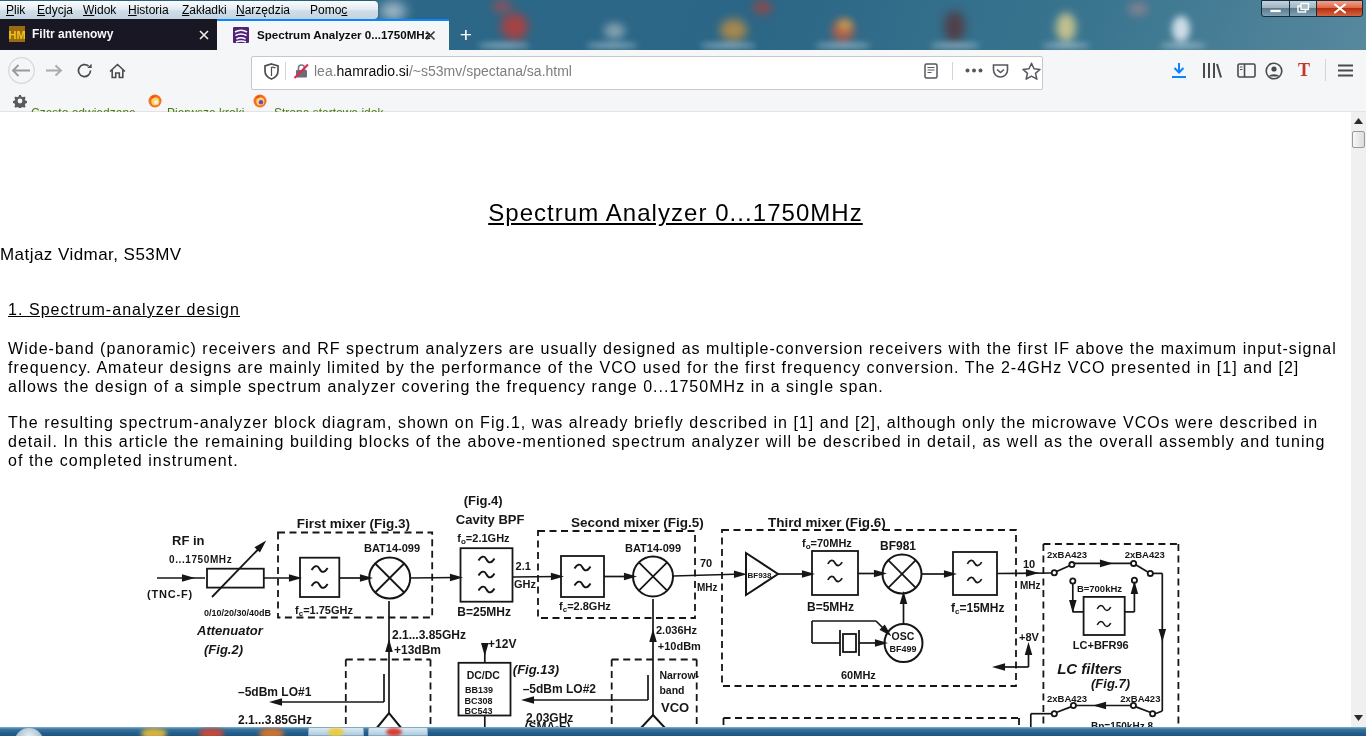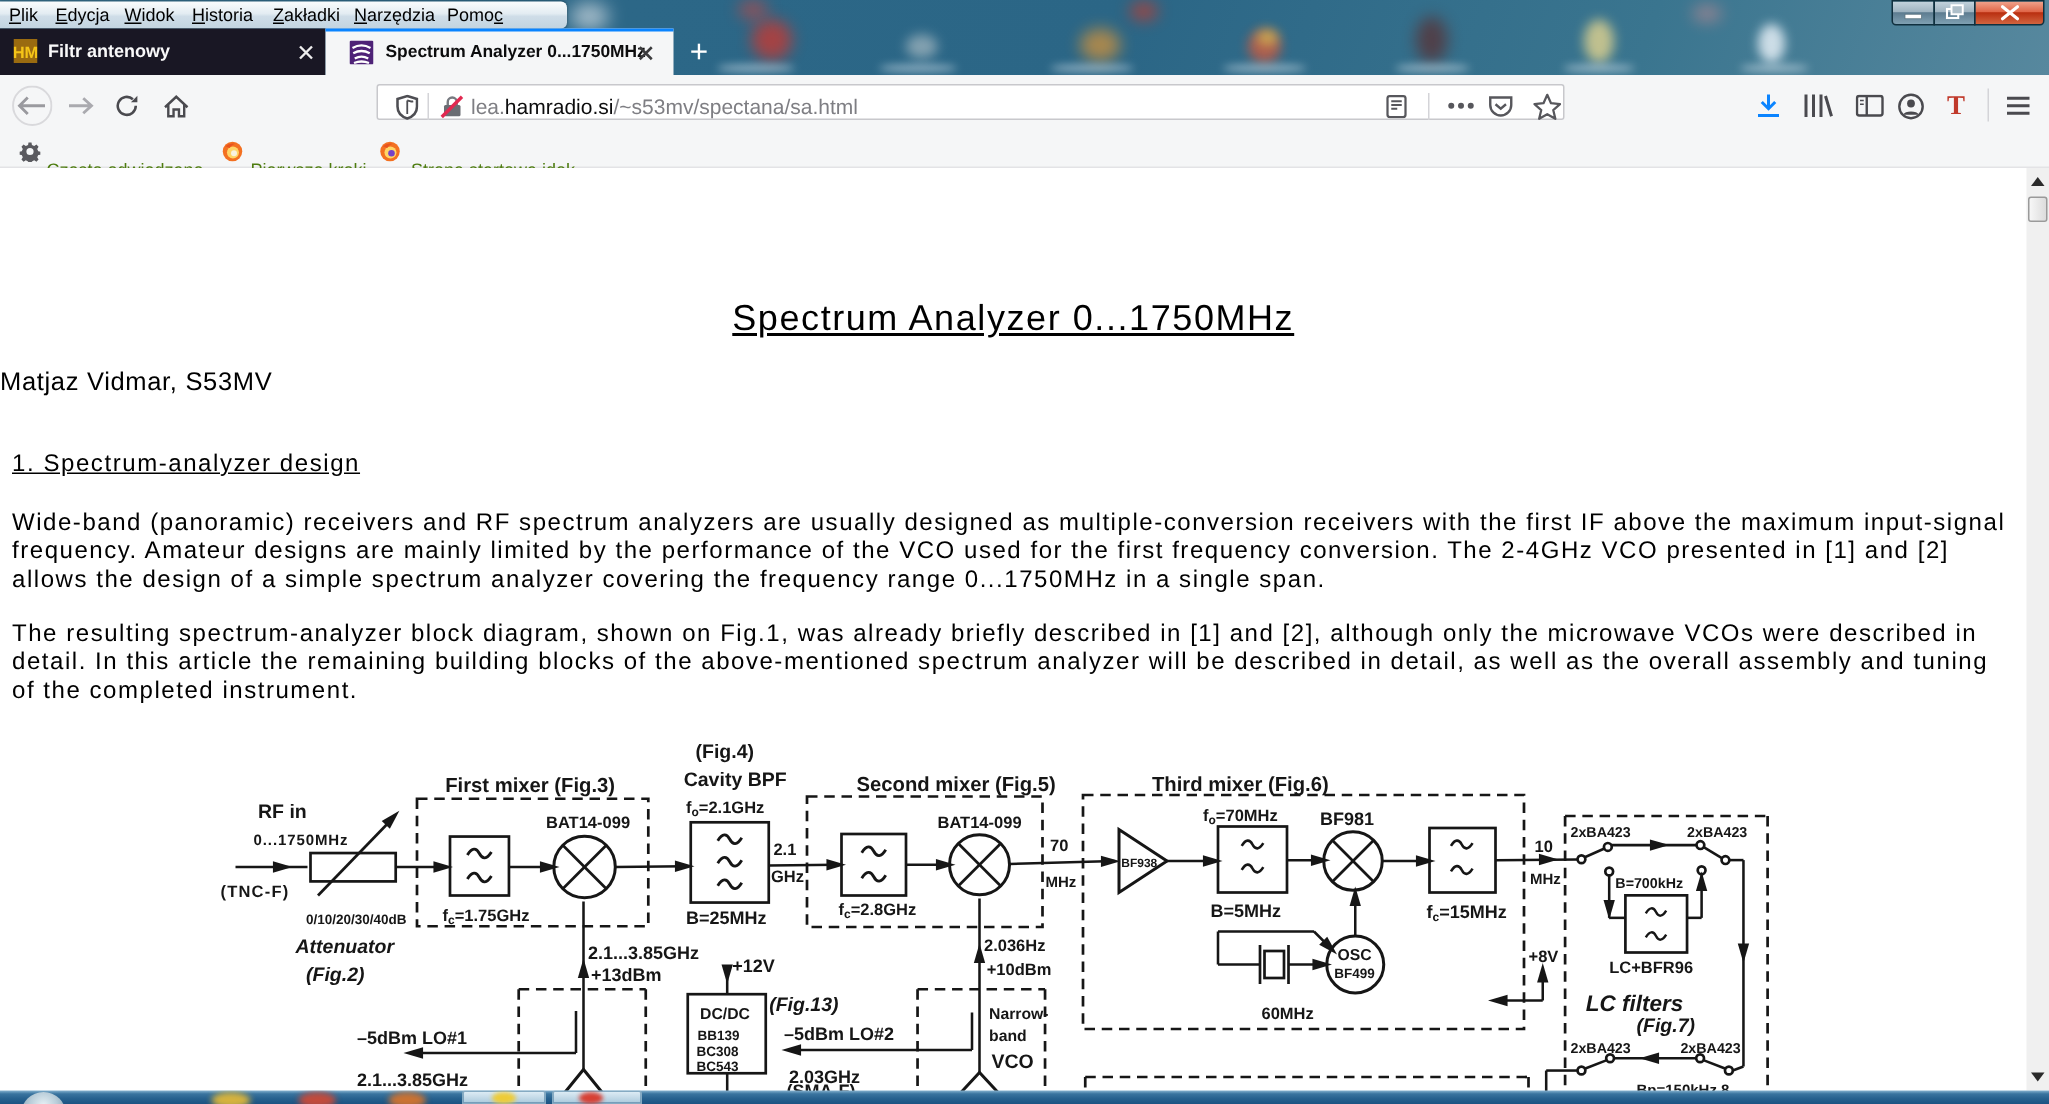--- a/index.html
+++ b/index.html
@@ -14,21 +14,21 @@
 
 #winbtns{left:1261px;top:0;width:102px;height:17px;}
 .wb{position:absolute;top:0;height:17px;border:1px solid #10303f;box-sizing:border-box;}
 
 #tab1{left:0;top:19px;width:217px;height:35px;background:#191724;color:#f9f9fa;}
 #tab2{left:217px;top:19px;width:232px;height:31px;background:#f5f6f7;border-top:2.5px solid #0a84ff;box-sizing:border-box;color:#0c0c0d;}
 .tabtxt{position:absolute;top:8px;font-size:12px;white-space:nowrap;font-weight:bold;}
 #plus{left:454px;top:24px;width:24px;height:24px;color:#fff;font-size:21px;font-weight:400;text-align:center;line-height:22px;}
 
 #toolbar{left:0;top:50px;width:1366px;height:40px;background:#f5f6f7;}
-#urlbar{position:absolute;left:251px;top:6px;width:792px;height:24px;background:#fff;border:1px solid #c8c8cc;border-radius:2px;box-sizing:border-box;}
+#urlbar{position:absolute;left:251px;top:6px;width:792px;height:34px;background:#fff;border:1px solid #c8c8cc;border-radius:2px;box-sizing:border-box;}
 #urltext{position:absolute;left:62px;top:6px;font-size:14px;color:#0c0c0d;white-space:pre;}
 #urltext .dim{color:#7e7e83;}
 
 #bookbar{left:0;top:90px;width:1366px;height:22px;background:#f5f6f7;border-bottom:1px solid #e3e3e6;box-sizing:border-box;}
 .bm{position:absolute;top:16px;font-size:12px;color:#4d7c0f;white-space:nowrap;}
 
 #content{left:0;top:112px;width:1351px;height:615px;background:#fff;color:#000;}
 #navlinks{position:absolute;left:0;top:13px;width:1351px;height:20px;font-size:16px;letter-spacing:0.55px;}
 #navlinks span{position:absolute;top:0;}
 #navlinks .lk{color:#0000e6;text-decoration:underline;}
@@ -78,21 +78,21 @@
   </svg>
 </div>
 
 <div class="abs" id="menupill">
   <span class="mi" style="left:6px"><u>P</u>lik</span>
   <span class="mi" style="left:37px"><u>E</u>dycja</span>
   <span class="mi" style="left:83px"><u>W</u>idok</span>
   <span class="mi" style="left:128px"><u>H</u>istoria</span>
   <span class="mi" style="left:182px"><u>Z</u>akładki</span>
   <span class="mi" style="left:236px"><u>N</u>arzędzia</span>
-  <span class="mi" style="left:298px">Pomo<u>c</u></span>
+  <span class="mi" style="left:310px">Pomo<u>c</u></span>
 </div>
 
 <div class="abs" id="tab1">
   <svg class="abs" style="left:9px;top:7px" width="16" height="16">
         <rect width="16" height="16" fill="#9a6b10"></rect>
         <text x="8" y="12.5" font-size="11" font-weight="bold" fill="#f5c518" text-anchor="middle" font-family="Liberation Sans">HM</text>
       </svg>
   <span class="tabtxt" style="left:32px;color:#f9f9fa;">Filtr antenowy</span>
   <svg class="abs" style="left:199px;top:11px" width="10" height="10">
         <path d="M1 1 L9 9 M9 1 L1 9" stroke="#eee" stroke-width="1.6"></path>

